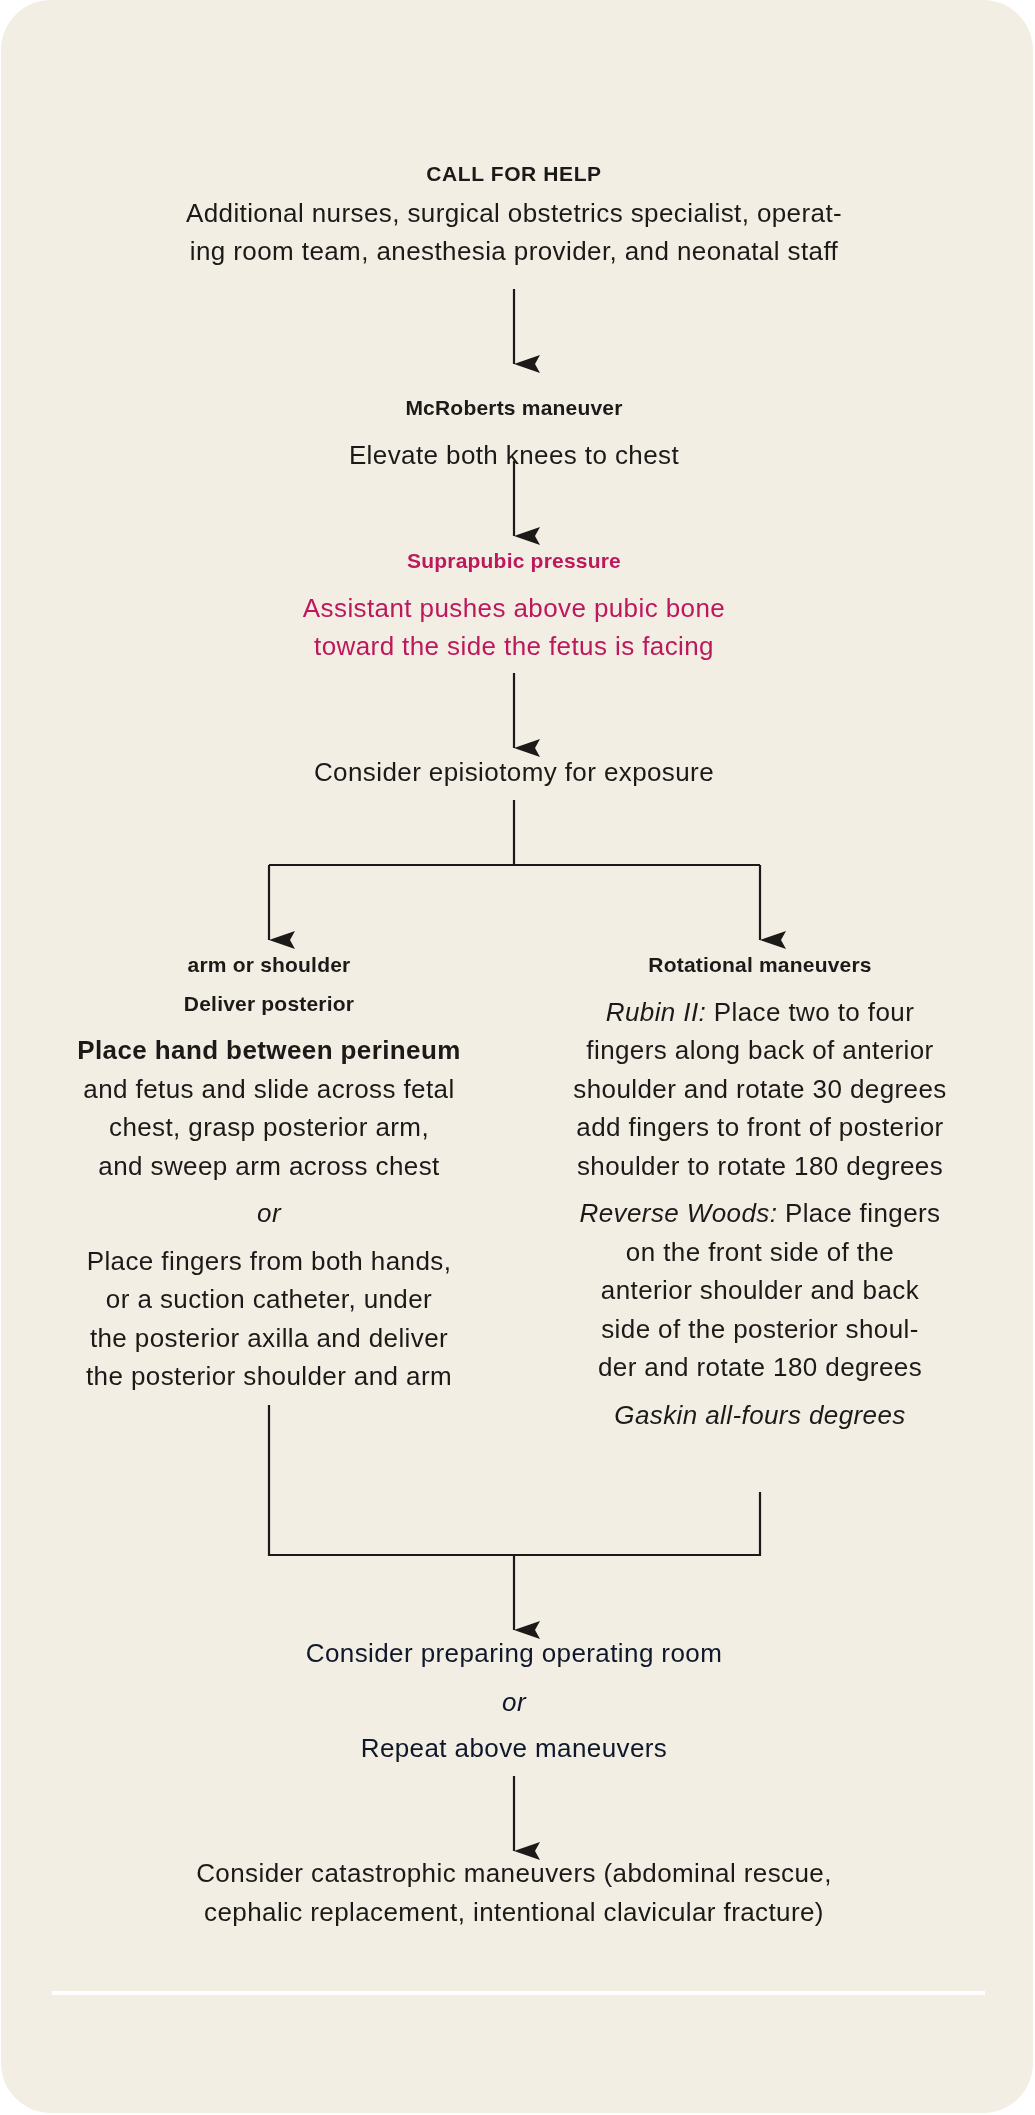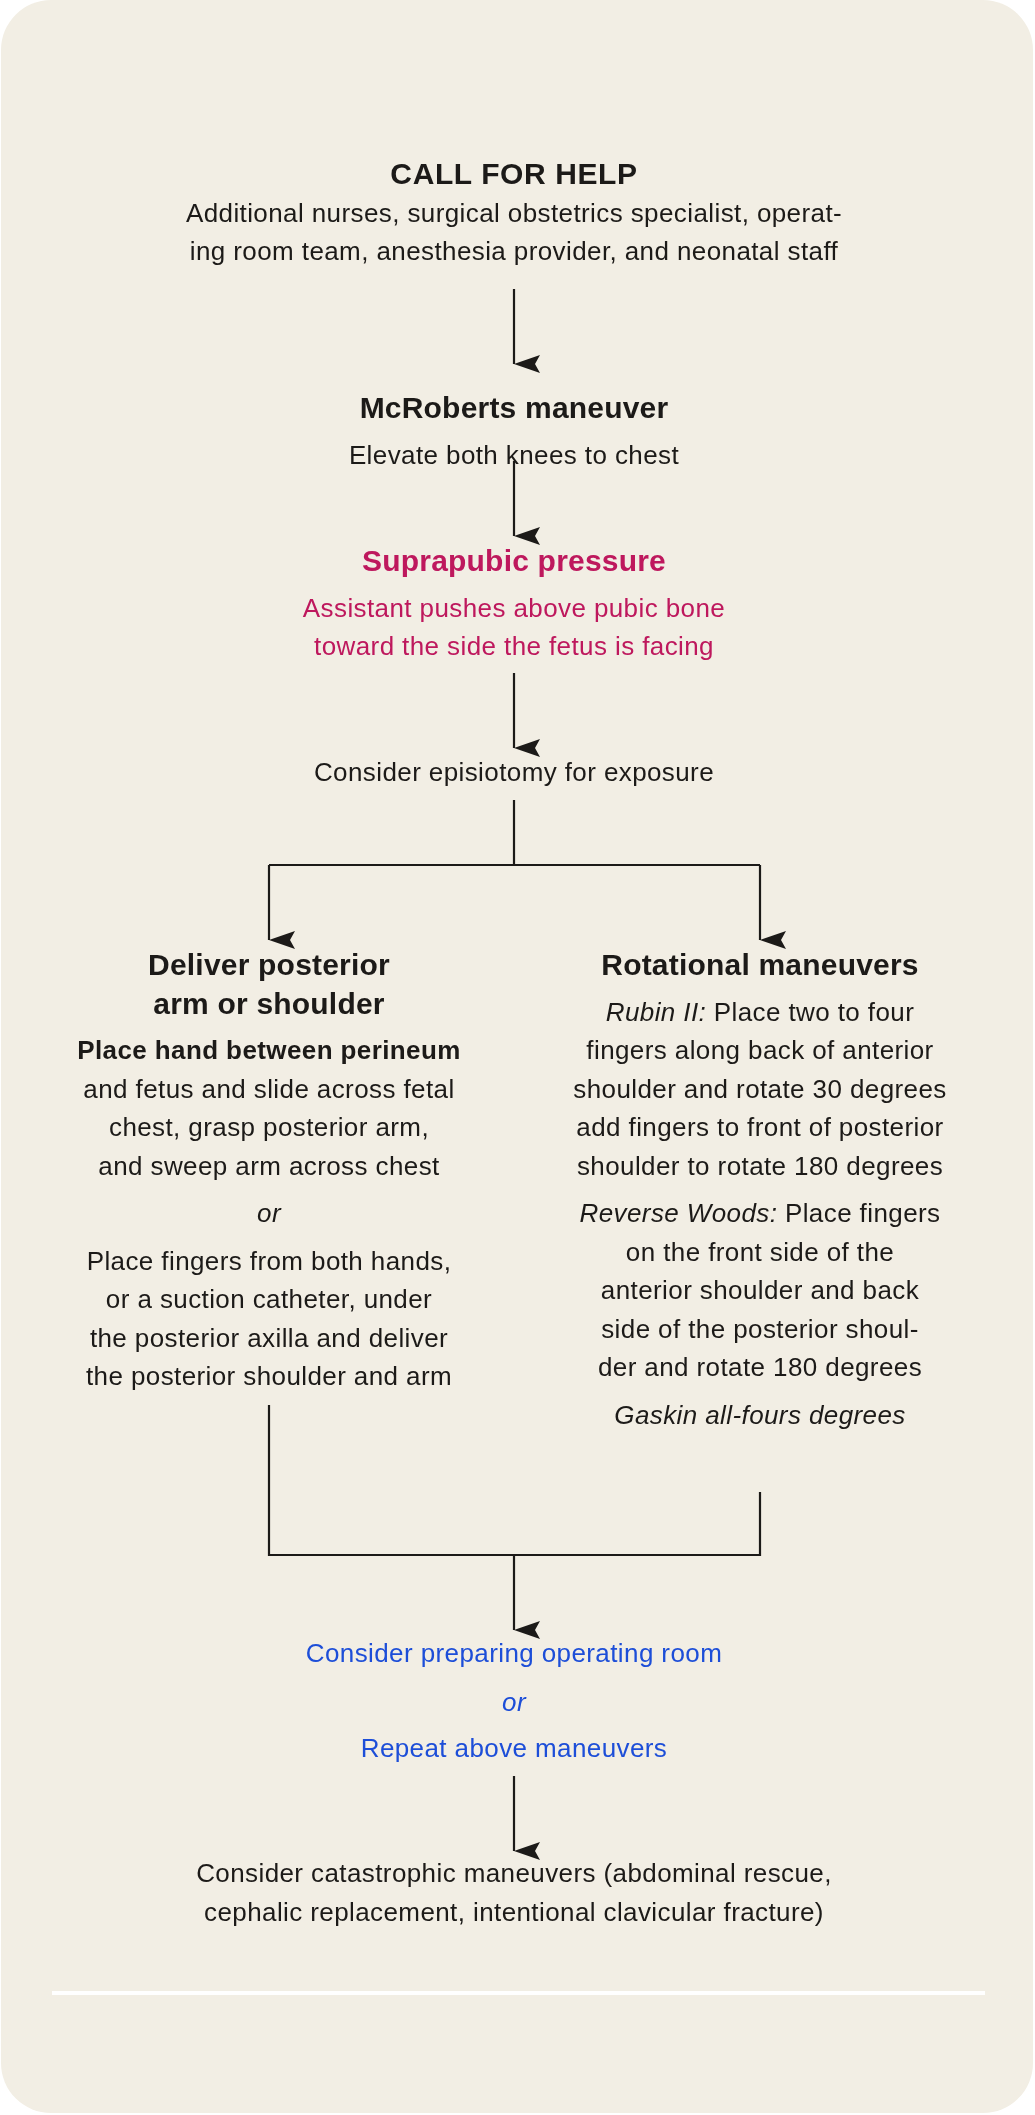--- a/index.html
+++ b/index.html
@@ -8,21 +8,21 @@
     position: absolute; left: 1px; top: 0; width: 1032px; height: 2113px;
     background: #F2EEE4; border-radius: 50px;
   }
   .txt {
     position: absolute; margin: 0; color: #1c1a18;
     font-family: "Liberation Sans", sans-serif;
     text-align: center; white-space: nowrap;
     transform: translateX(-50%);
   }
   .line { display: block; height: 38.5px; line-height: 38.5px; }
-  .heading { font-weight: bold; font-size: 30px; letter-spacing: 0.2px; }
+  .heading { font-weight: bold; font-size: 21px; letter-spacing: 0.2px; }
   .body { font-size: 26px; font-weight: normal; letter-spacing: 0.4px; }
   .ital { font-style: italic; }
   .caps { letter-spacing: 0.6px; }
   svg.connectors { position: absolute; left: 0; top: 0; width: 1035px; height: 2115px; pointer-events: none; }
   .divider {
     position: absolute; left: 52px; top: 1991px; width: 933px; height: 4px; background: #ffffff;
   }
 </style>
 </head>
 <body>
@@ -65,22 +65,22 @@
   <span class="line heading">Suprapubic pressure</span>
   <span class="line body" style="margin-top:8px;">Assistant pushes above pubic bone</span>
   <span class="line body">toward the side the fetus is facing</span>
 </div>
 
 <div class="txt" style="left: 514px; top: 753px; color: rgb(28, 26, 24);">
   <span class="line body">Consider episiotomy for exposure</span>
 </div>
 
 <div class="txt" style="left: 269px; top: 946px; color: rgb(28, 26, 24);">
+  <span class="line heading">arm or shoulder</span>
   <span class="line heading">Deliver posterior</span>
-  <span class="line heading">arm or shoulder</span>
   <span class="line body" style="margin-top:8px;font-weight:bold;">Place hand between perineum</span>
   <span class="line body">and fetus and slide across fetal</span>
   <span class="line body">chest, grasp posterior arm,</span>
   <span class="line body">and sweep arm across chest</span>
   <span class="line body ital" style="margin-top:9px;">or</span>
   <span class="line body" style="margin-top:9px;">Place fingers from both hands,</span>
   <span class="line body">or a suction catheter, under</span>
   <span class="line body">the posterior axilla and deliver</span>
   <span class="line body">the posterior shoulder and arm</span>
 </div>
@@ -97,21 +97,21 @@
 
   <span class="line body" style="margin-top:9px;"><span class="ital">Reverse Woods:</span><span> Place fingers</span></span>
   <span class="line body">on the front side of the</span>
   <span class="line body">anterior shoulder and back</span>
   <span class="line body">side of the posterior shoul-</span>
   <span class="line body">der and rotate 180 degrees</span>
 
   <span class="line body ital" style="margin-top:9px;">Gaskin all-fours degrees</span>
 </div>
 
-<div class="txt" style="left: 514px; top: 1634px; color: #1d4ed8;">
+<div class="txt" style="left: 514px; top: 1634px; color: #0f172a;">
   <span class="line body">Consider preparing operating room</span>
   <span class="line body ital" style="margin-top:10px;">or</span>
   <span class="line body" style="margin-top:8px;">Repeat above maneuvers</span>
 </div>
 
 <div class="txt" style="left: 514px; top: 1854px; color: rgb(28, 26, 24);">
   <span class="line body">Consider catastrophic maneuvers (abdominal rescue,</span>
   <span class="line body">cephalic replacement, intentional clavicular fracture)</span>
 </div>
 

